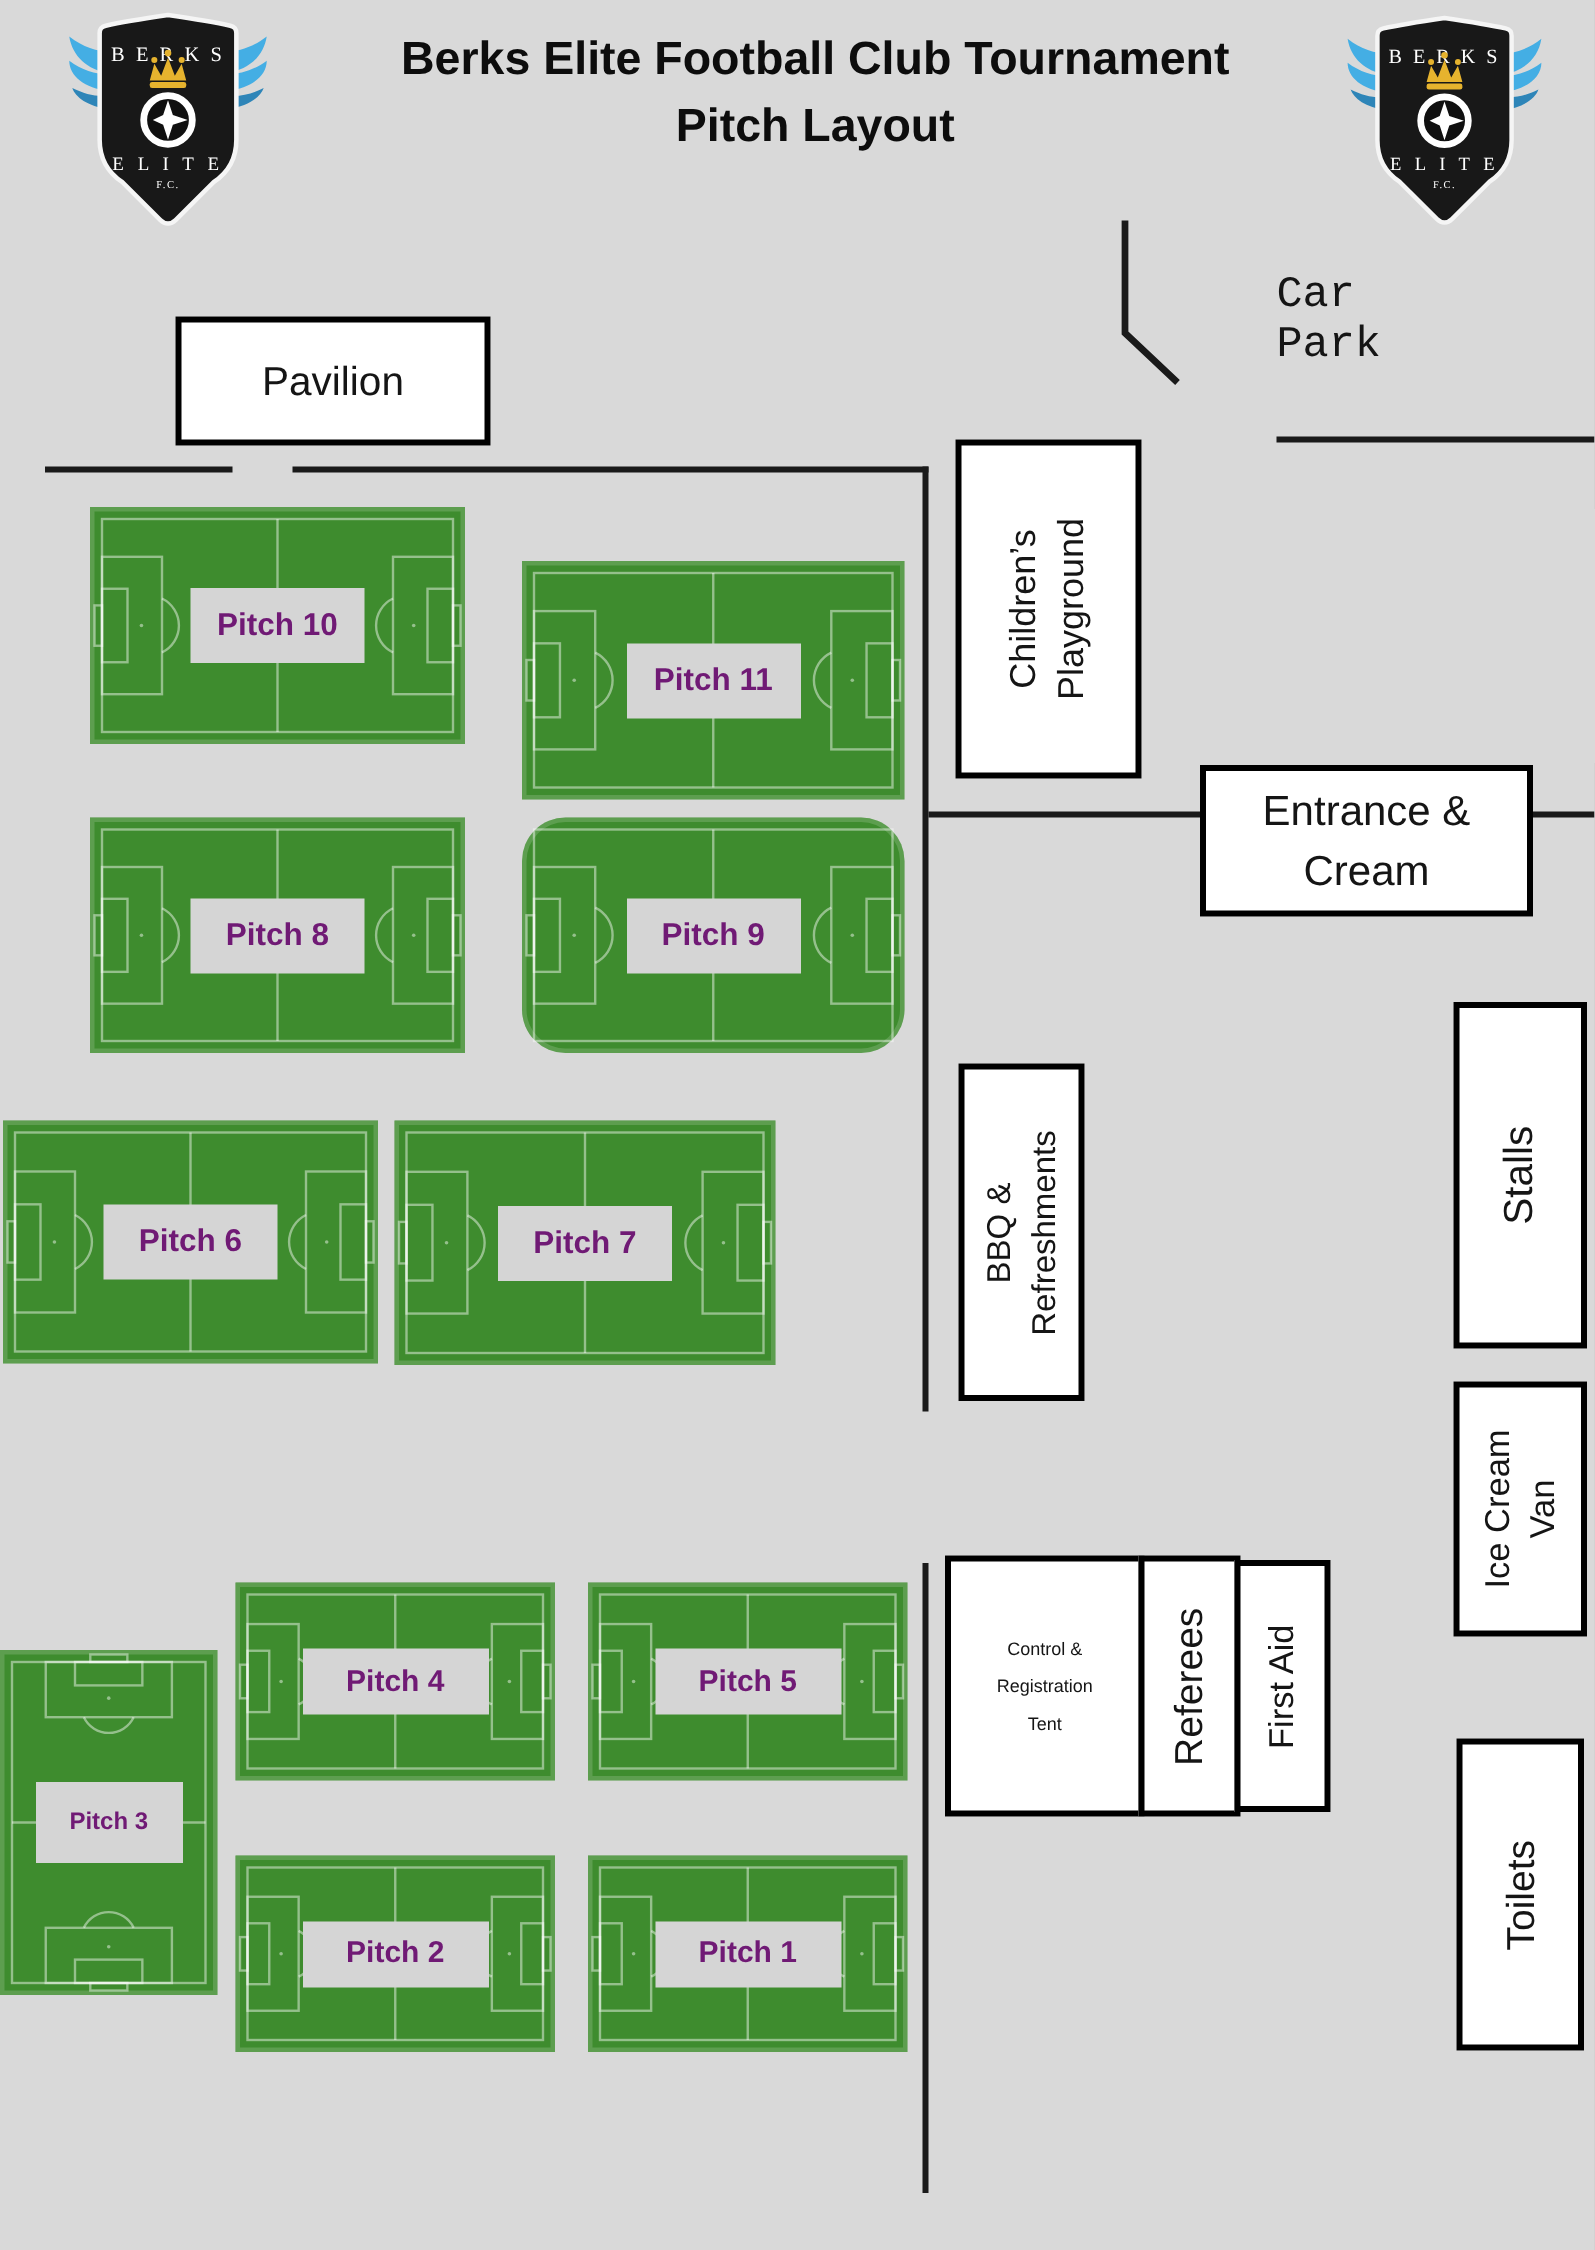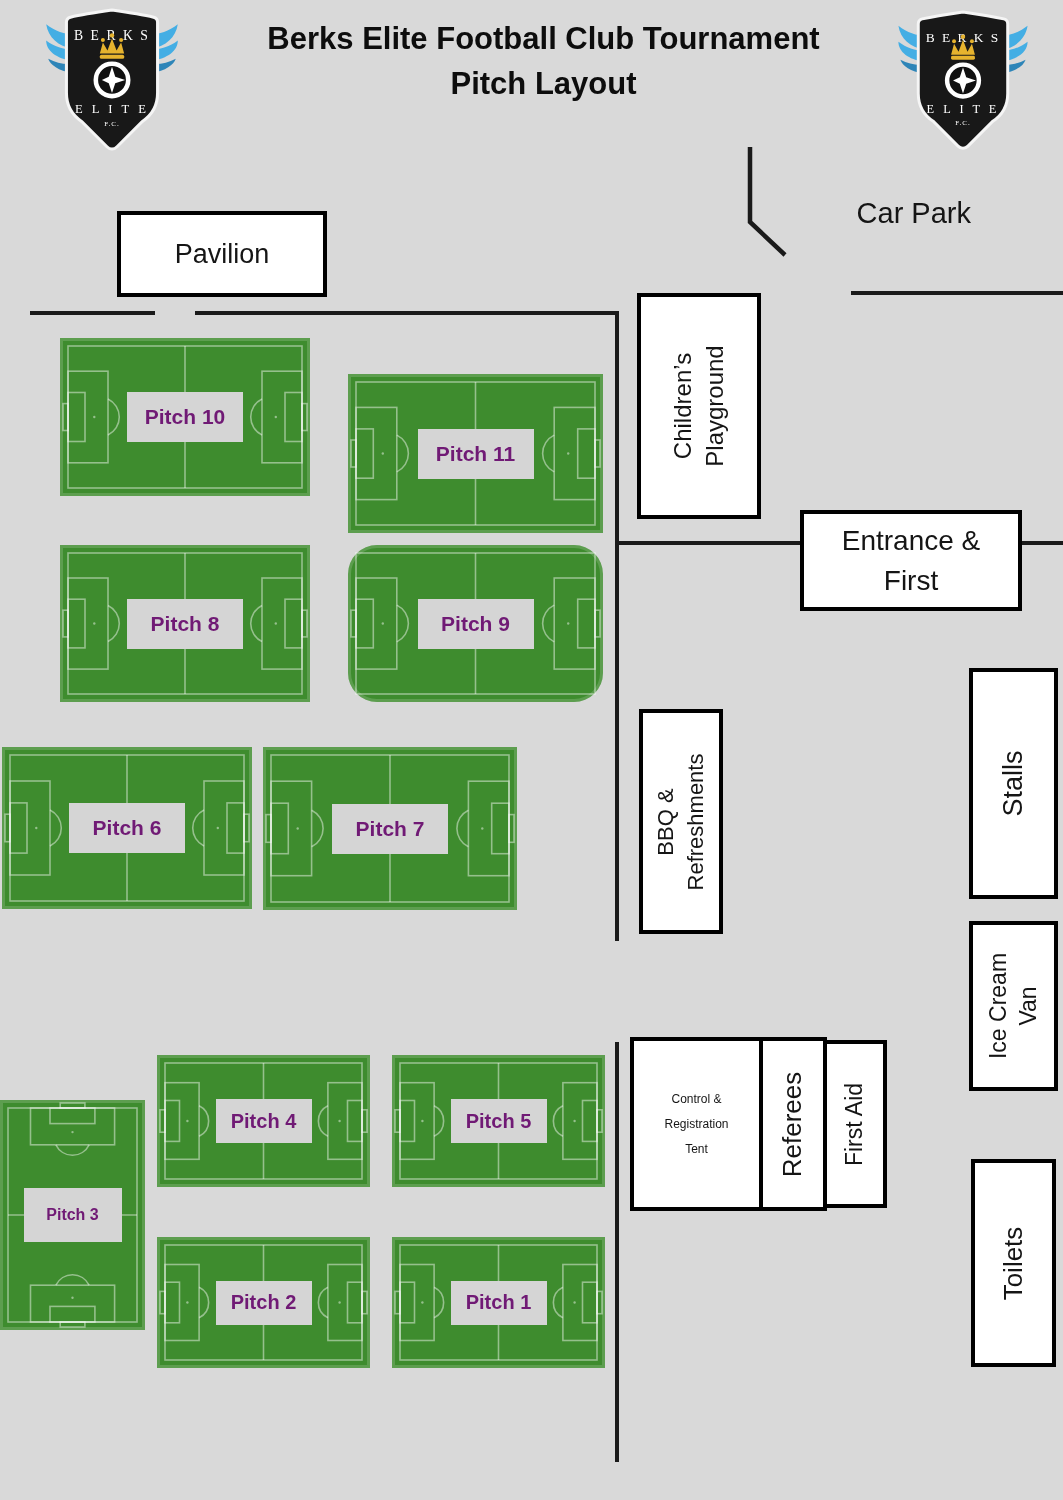--- a/index.html
+++ b/index.html
@@ -11,39 +11,39 @@
   
   .mapbox{
     position:absolute;background:#fff;border:4px solid #000;
     box-sizing:border-box;display:flex;align-items:center;justify-content:center;
     text-align:center;
   }
   .vtext{transform:rotate(-90deg);white-space:nowrap;display:block;text-align:center;}
   
   .pline{position:absolute;background:#1a1a1a;}
   
-  .freelabel{position:absolute;display:flex;align-items:center;justify-content:flex-end;}
+  .freelabel{position:absolute;display:flex;align-items:center;justify-content:flex-end;font-family:Liberation Mono, monospace;}
   
   .title{
     position:absolute;left:12px;top:16px;width:1063px;text-align:center;
     font-size:31px;font-weight:700;line-height:45px;color:#0d0d0d;
   }
   
   .pitch{
     position:absolute;background:#3e8c2e;
     box-shadow:inset 0 0 0 3px rgba(255,255,255,0.16);
   }
   .pitch svg{position:absolute;left:0;top:0;}
   .plaque{
     position:absolute;left:50%;top:50%;transform:translate(-50%,-50%);
     background:#d5d5d5;display:flex;align-items:center;justify-content:center;
     font-weight:700;color:#701a75;z-index:2;
   }
   .plq-lg{width:116px;height:50px;font-size:21px;}
-  .plq-sm{width:96px;height:44px;font-size:20px;}
+  .plq-sm{width:124px;height:44px;font-size:20px;}
   .plq-p3{width:98px;height:54px;font-size:16px;}
   
   #box-pavilion{font-size:27px;}
   #box-carpark{font-size:29px;}
   #box-entrance{font-size:28px;line-height:40px;}
   #box-playground .vtext{font-size:24px;line-height:32px;}
   #box-bbq .vtext{font-size:22px;line-height:30px;}
   #box-stalls .vtext{font-size:27px;}
   #box-icecream .vtext{font-size:23px;line-height:30px;}
   #box-control{font-size:12px;line-height:25px;}
@@ -145,21 +145,21 @@
   <div id="box-playground" class="mapbox" style="left:637px;top:293px;width:124px;height:226px;">
     <div class="vtext">
       <div>Children’s</div>
       <div>Playground</div>
     </div>
   </div>
 
   <div id="box-entrance" class="mapbox" style="left:800px;top:510px;width:222px;height:101px;">
     <div>
       <div>Entrance &amp;</div>
-      <div>First</div>
+      <div>Cream</div>
     </div>
   </div>
 
   <div id="box-bbq" class="mapbox" style="left:639px;top:709px;width:84px;height:225px;">
     <div class="vtext">
       <div>BBQ &amp;</div>
       <div>Refreshments</div>
     </div>
   </div>
 

